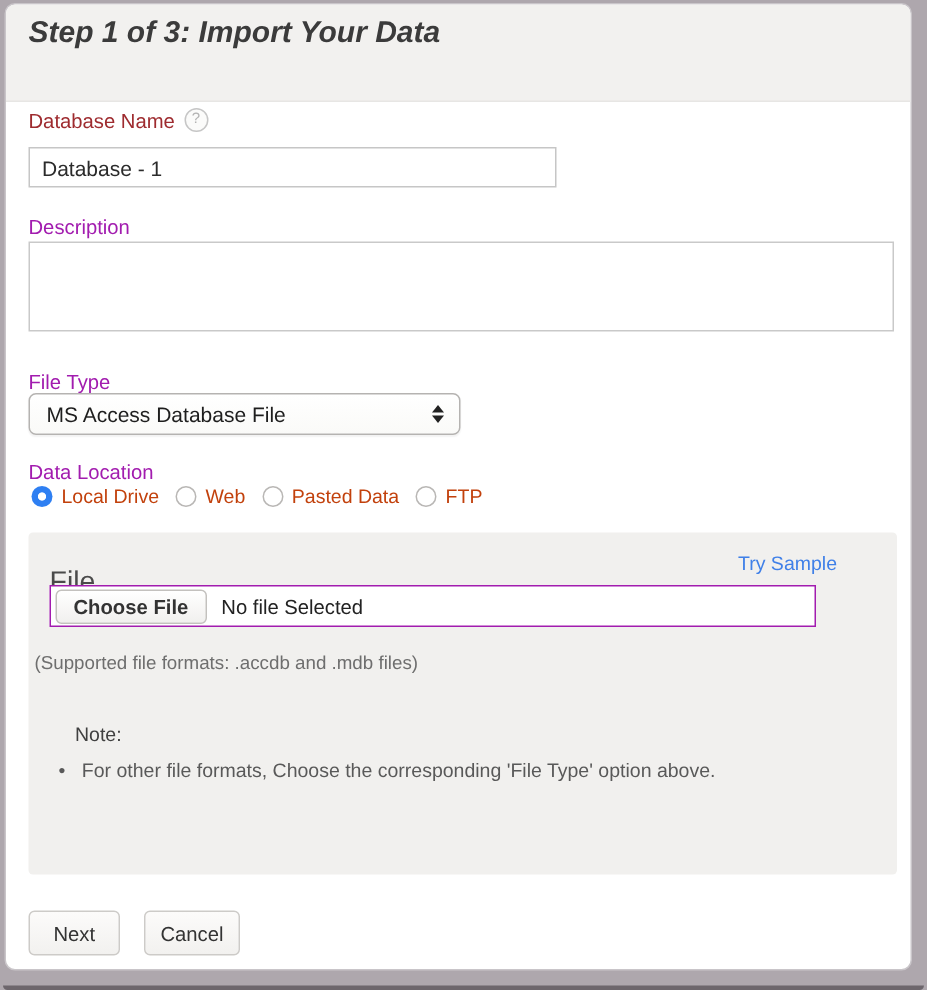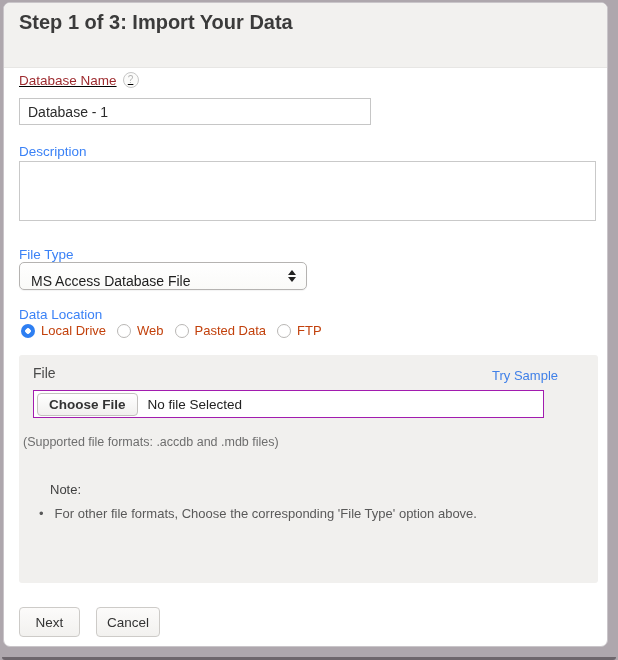--- a/index.html
+++ b/index.html
@@ -27,34 +27,33 @@
     border-radius: 0 0 4px 4px;
   }
   
   .hdr {
     position: absolute; left: 0; top: 0; right: 0; height: 64px;
     background: #f2f1ef;
     border-bottom: 1px solid #e7e6e4;
   }
   .hdr-title {
     position: absolute; left: 15px; top: 8px;
-    font-size: 20px; font-weight: bold; color: #3b3b3b;
+    font-size: 20px; font-weight: bold; color: #3b3b3b; font-style: italic;
   }
   .hdr-sub {
     position: absolute; left: 15px; top: 38px;
     font-size: 12.5px; color: #6e6e6e;
   }
   
-  .lbl { position: absolute; font-size: 13.5px; color: #3b82f6; }
+  .lbl { position: absolute; font-size: 13.5px; color: #a21caf; }
   .lbl-red { color: #9e2b2f; }
   .db-label-row {
     position: absolute; left: 15px; top: 69px;
     display: flex; align-items: center; gap: 6px;
     font-size: 13.5px;
-    text-decoration: underline;
   }
   .help-circle {
     width: 14px; height: 14px;
     border: 1px solid #c6c6c6; border-radius: 50%;
     color: #b3b3b3; font-size: 10px; line-height: 14px;
     text-align: center; background: #fbfbfa;
     cursor: default;
   }
   
   .txt-input {
@@ -79,21 +78,21 @@
     background: #fff;
   }
   
   .mac-select {
     position: absolute; left: 15px; top: 259px;
     width: 288px; height: 28px;
     border: 1px solid #b5b3b1; border-radius: 5px;
     background: linear-gradient(#ffffff, #fafaf8);
     box-shadow: 0 1px 1px rgba(0,0,0,0.05);
     box-sizing: border-box;
-    display: flex; align-items: flex-end;
+    display: flex; align-items: center;
     cursor: default;
   }
   .mac-select .sel-text {
     margin-left: 11px;
     font-size: 14px; color: #1e1e1e;
   }
   .sel-arrows {
     position: absolute; right: 10px; top: 50%;
     transform: translateY(-50%);
     display: flex; flex-direction: column; gap: 2px;
@@ -124,21 +123,21 @@
   .radio-dot.checked {
     border: none;
     background: radial-gradient(circle at 50% 50%, #ffffff 0 2.5px, #2e7ff2 3px 100%);
   }
   
   .panel {
     position: absolute; left: 15px; top: 352px;
     width: 579px; height: 228px;
     background: #f1f0ee; border-radius: 3px;
   }
-  .panel .file-lbl { position: absolute; left: 14px; top: 10px; font-size: 14px; color: #4a4a4a; }
+  .panel .file-lbl { position: absolute; left: 14px; top: 23px; font-size: 19px; color: #4a4a4a; }
   .try-sample {
     position: absolute; right: 40px; top: 13px;
     font-size: 13px; color: #4080e8; text-decoration: none; cursor: pointer;
   }
   .file-box {
     position: absolute; left: 14px; top: 35px;
     width: 511px; height: 28px;
     background: #fff; border: 1px solid #a21caf;
     box-sizing: border-box;
     display: flex; align-items: center;

